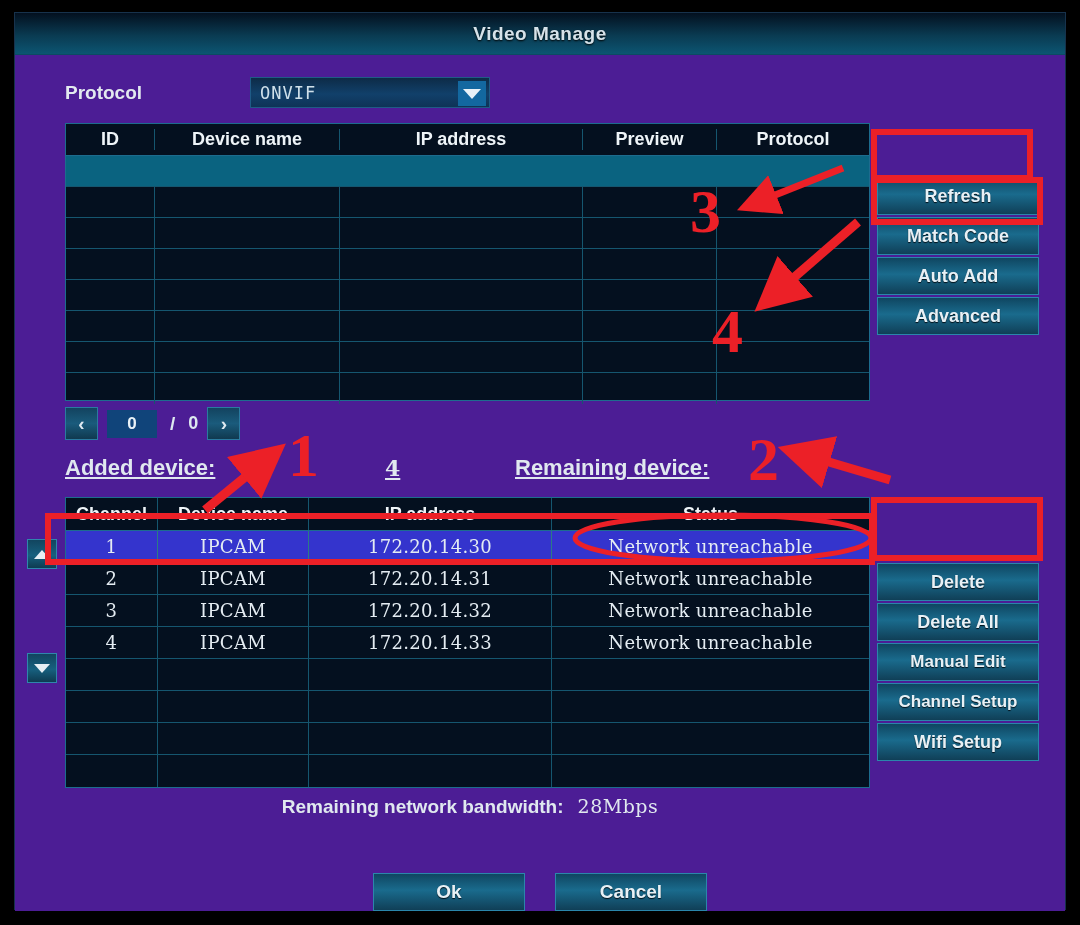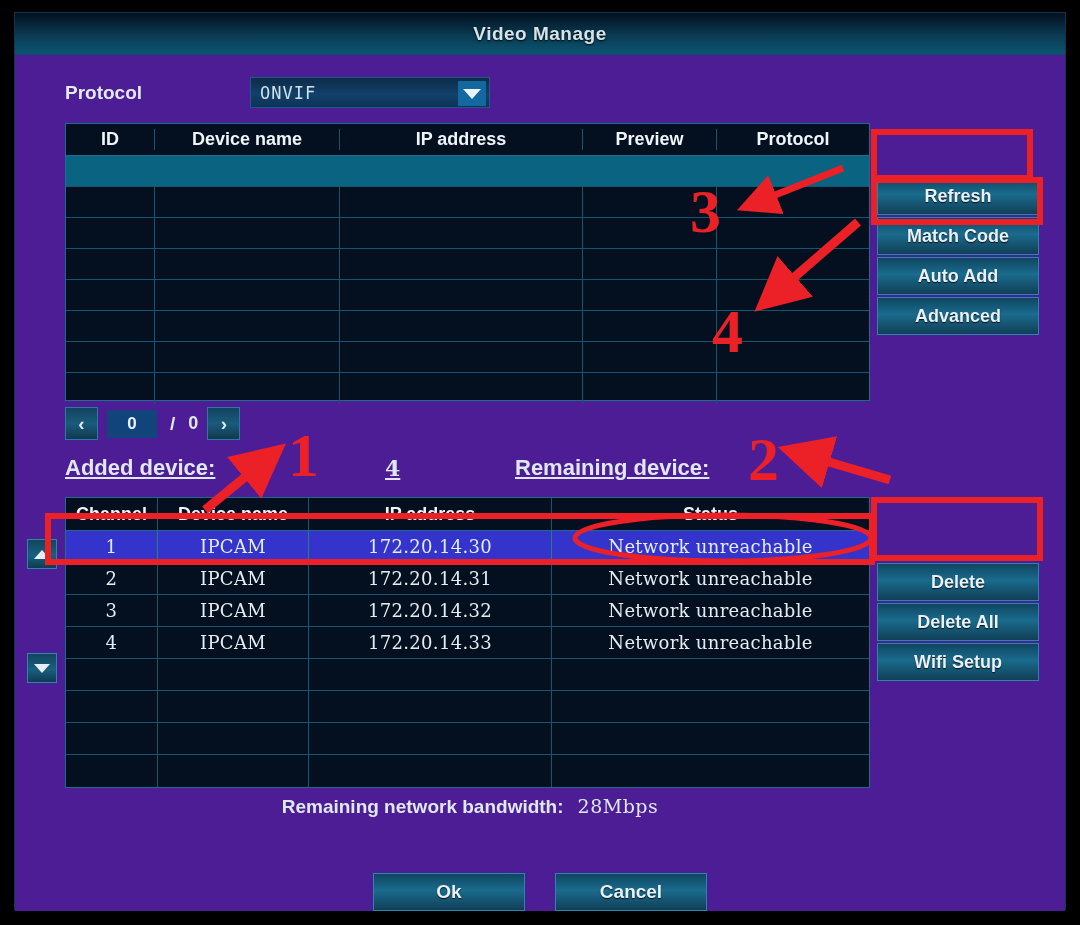--- a/index.html
+++ b/index.html
@@ -367,20 +367,22 @@
 
       <div class="btn-col" id="btns-top">
           <div class="btn">Refresh</div>
           <div class="btn">Match Code</div>
           <div class="btn">Auto Add</div>
           <div class="btn">Advanced</div>
         </div>
       <div class="btn-col" id="btns-bot">
           <div class="btn">Delete</div>
           <div class="btn">Delete All</div>
+          <div class="btn narrow">Manual Edit</div>
+          <div class="btn narrow">Channel Setup</div>
           <div class="btn">Wifi Setup</div>
         </div>
 
       <div class="bw">
         <span>Remaining network bandwidth:</span><span class="v">28Mbps</span>
       </div>
 
       <div class="footer">
         <div class="btn">Ok</div>
         <div class="btn">Cancel</div>

